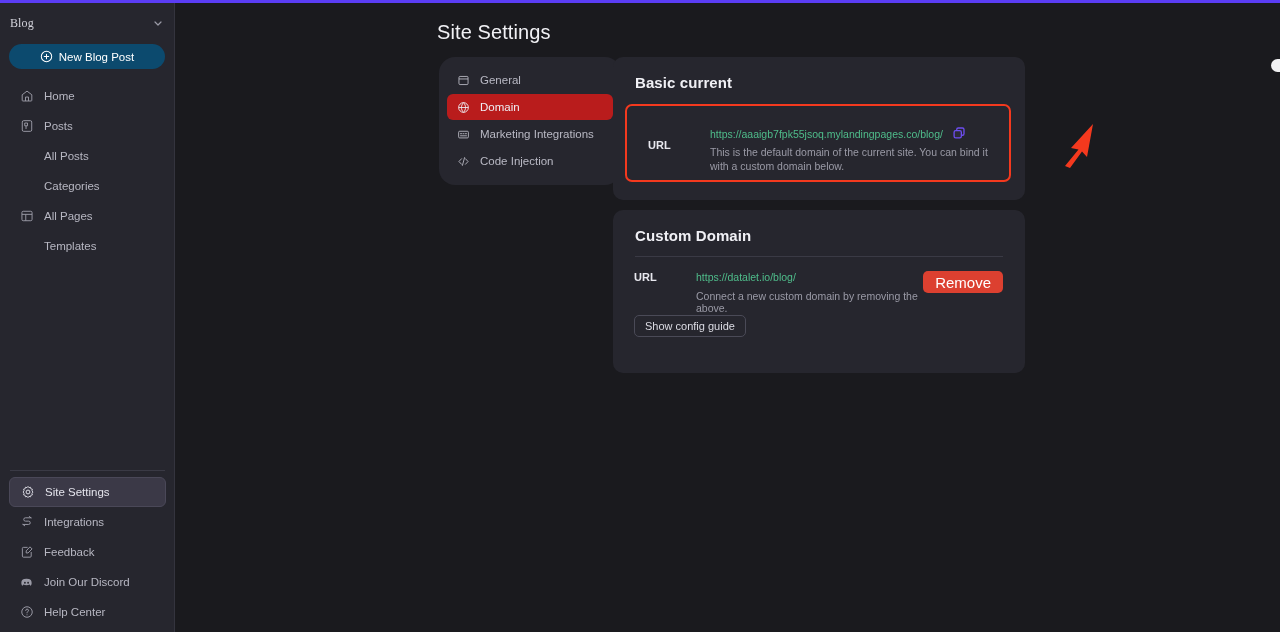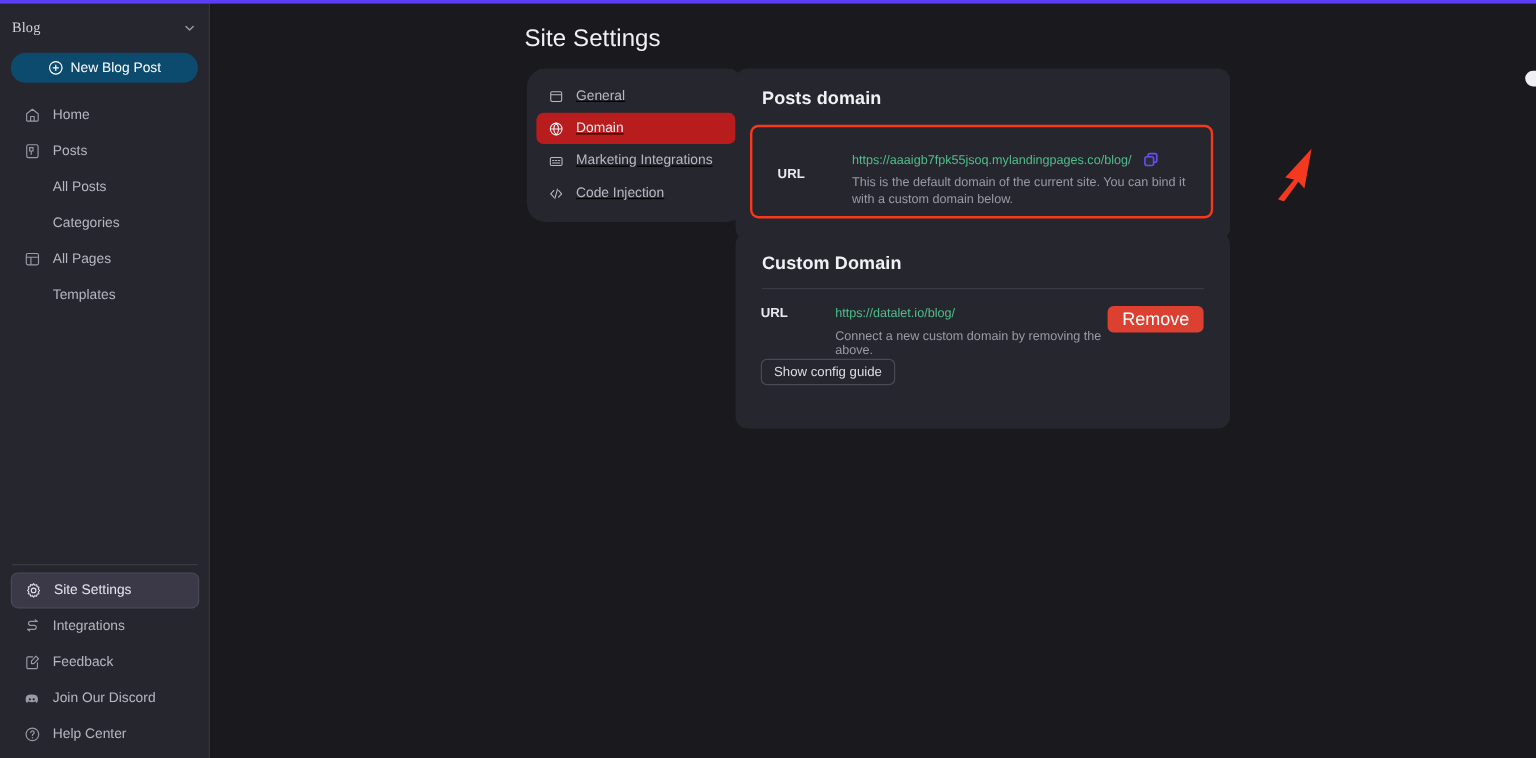--- a/index.html
+++ b/index.html
@@ -94,40 +94,39 @@
     letter-spacing: .1px;
   }
 
   
   .settings-nav {
     position: absolute; left: 264px; top: 57px;
     width: 182px; 
     background: #26262e;
     border-radius: 16px;
     padding: 10px 8px;
-    text-decoration: underline;
   }
   .snav-item {
     height: 26px; display: flex; align-items: center; gap: 10px;
     padding: 0 9px; border-radius: 6px; cursor: pointer;
     margin-bottom: 1px;
   }
   .snav-item .ic { width: 14px; height:14px; flex:0 0 14px; display:flex;align-items:center;justify-content:center;}
   .snav-item .lbl { font-size: 11.5px; color: #b9b9c4; white-space: nowrap; }
   .snav-item.active { background: #b91c1c; }
   .snav-item.active .lbl { color: #eeeef4; }
 
   
   .card {
     position: absolute;
     background: #26262e;
     border-radius: 10px;
   }
   #card-basic { left: 438px; top: 57px; width: 412px; height: 143px; }
-  #card-custom { left: 438px; top: 194px; width: 412px; height: 163px; }
+  #card-custom { left: 438px; top: 210px; width: 412px; height: 163px; }
 
   .card-title {
     font-size: 15px; color: #f0f0f5; font-weight: bold;
     padding: 17px 22px 0 22px;
     letter-spacing: .1px;
   }
   .card-hr {
     height: 1px; background: #3a3a45; margin: 12px 22px 0 22px;
   }
 
@@ -365,21 +364,21 @@
         <span class="ic">
           <svg width="13" height="13" viewBox="0 0 16 16" fill="none">
               <path d="M5.6 4.6L2.4 8l3.2 3.4M10.4 4.6L13.6 8l-3.2 3.4M9.3 3.2l-2.6 9.6" stroke="#b9b9c4" stroke-width="1.1" stroke-linecap="round" stroke-linejoin="round"></path>
             </svg>
         </span>
         <span class="lbl">Code Injection</span>
       </div>
     </div>
 
     <div class="card" id="card-basic">
-      <div class="card-title">Posts domain</div>
+      <div class="card-title">Basic current</div>
 
       <div class="hl-row">
         <div class="row-inner">
           <div class="row-label">URL</div>
           <div class="row-body">
             <div class="url-line">
               <span class="url-text">https://aaaigb7fpk55jsoq.mylandingpages.co/blog/</span>
               <span class="copy-ic">
                 <svg width="14" height="14" viewBox="0 0 16 16" fill="none">
                     <rect x="5.4" y="2.3" width="8.3" height="8.3" rx="1.8" stroke="#6d4df0" stroke-width="1.5"></rect>

